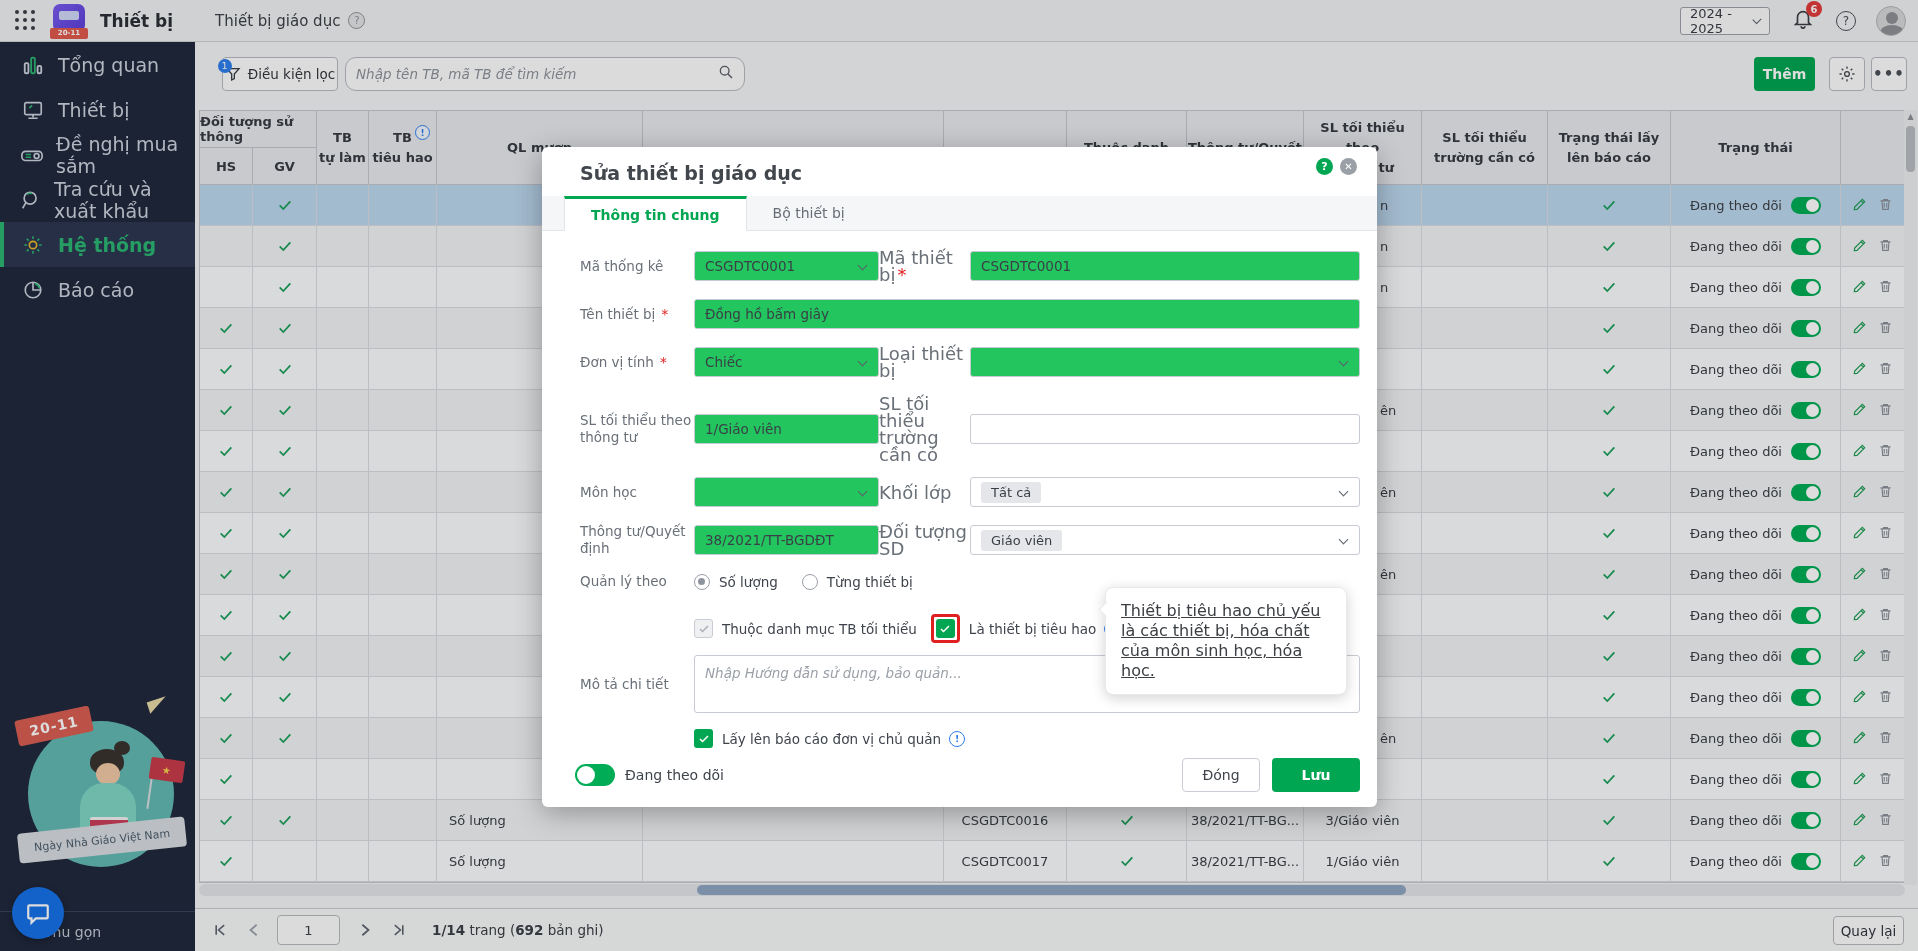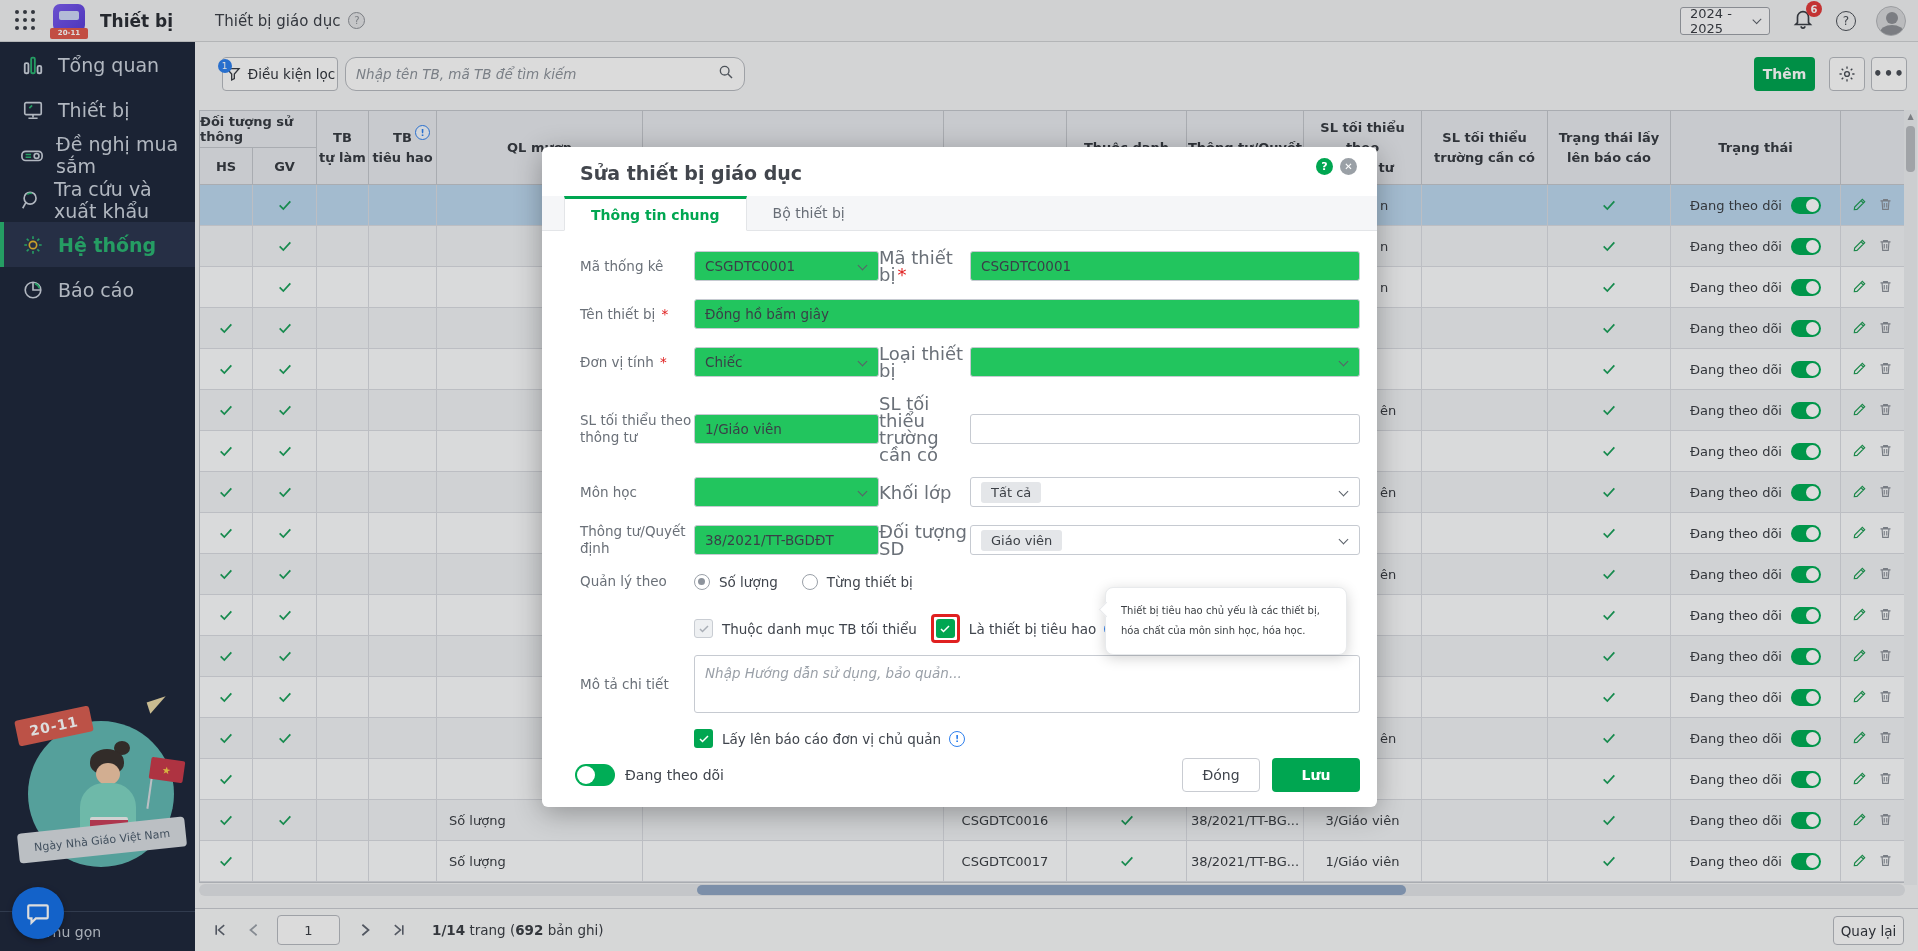--- a/index.html
+++ b/index.html
@@ -132,21 +132,21 @@
   .cblabel { font-size:13.5px; color:#3f444c; margin-left:9px;}
   .info-i { width:16px; height:16px; border-radius:50%; border:1.6px solid #2f80ed; color:#2f80ed; font-size:9.5px; font-weight:bold; display:inline-flex; align-items:center; justify-content:center; margin-left:8px; flex:none;}
   .mtextarea { flex:1; height:58px; border:1px solid #c6cad1; border-radius:3px; padding:9px 10px; font-size:13.5px; font-style:italic; color:#9aa0a8; font-family:inherit; resize:none; background:#fff;}
   .mtextarea::placeholder{ color:#9aa0a8; font-style:italic;}
   .mfooter { position:absolute; left:0; right:0; bottom:0; height:64px; display:flex; align-items:center; padding:0 17px 0 33px;}
   .mtoggle { width:40px; height:22px; border-radius:11px; background:#00ad56; position:relative; cursor:pointer; flex:none;}
   .mtoggle i { position:absolute; left:2px; top:2px; width:18px; height:18px; border-radius:50%; background:#fff;}
   .mtoggle-label { font-size:14px; color:#3f444c; margin-left:10px;}
   .btn-close { margin-left:auto; width:78px; height:34px; background:#fff; border:1px solid #c9ccd2; border-radius:4px; font-size:14px; color:#3f444c; cursor:pointer; font-family:inherit;}
   .btn-save { margin-left:12px; width:88px; height:34px; background:#00a651; border:none; border-radius:4px; font-size:14px; font-weight:600; color:#fff; cursor:pointer; font-family:inherit;}
-  .tooltip { position:absolute; left:563px; top:440px; width:242px; background:#fff; border:1px solid #e8eaec; border-radius:8px; box-shadow:0 3px 14px rgba(0,0,0,.18); padding:13px 15px; font-size:10px; color:#3c4044; line-height:20px; z-index:70;}
+  .tooltip { position:absolute; left:563px; top:440px; width:242px; background:#fff; border:1px solid #e8eaec; border-radius:8px; box-shadow:0 3px 14px rgba(0,0,0,.18); padding:13px 15px; font-size:16px; color:#3c4044; line-height:20px; z-index:70;text-decoration:underline;}
   .tooltip::before { content:""; position:absolute; left:-5px; top:16px; width:10px; height:10px; background:#fff; transform:rotate(45deg); border-left:1px solid #e8eaec; border-bottom:1px solid #e8eaec;}
 </style>
 </head>
 <body>
 
 <div class="topbar">
   <div class="gridicon">
       <i></i>
       <i></i>
       <i></i>

